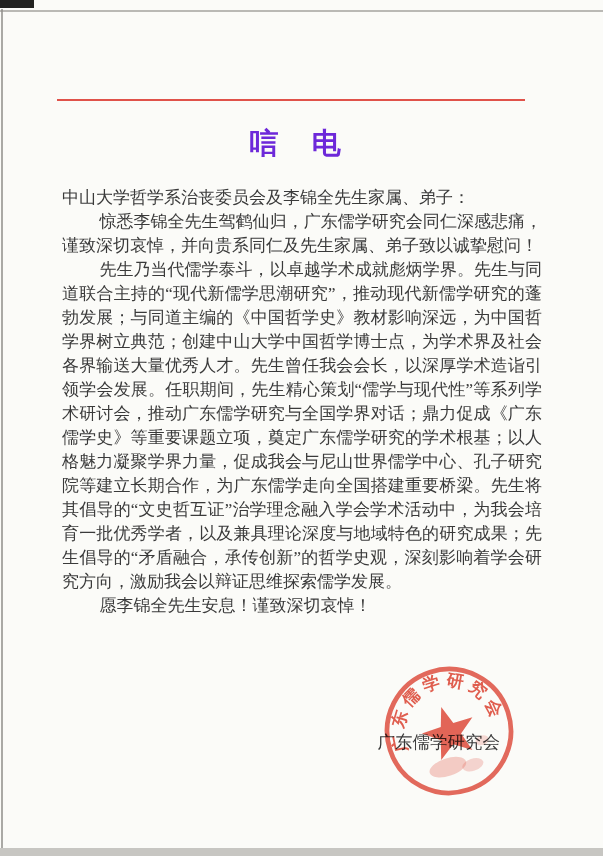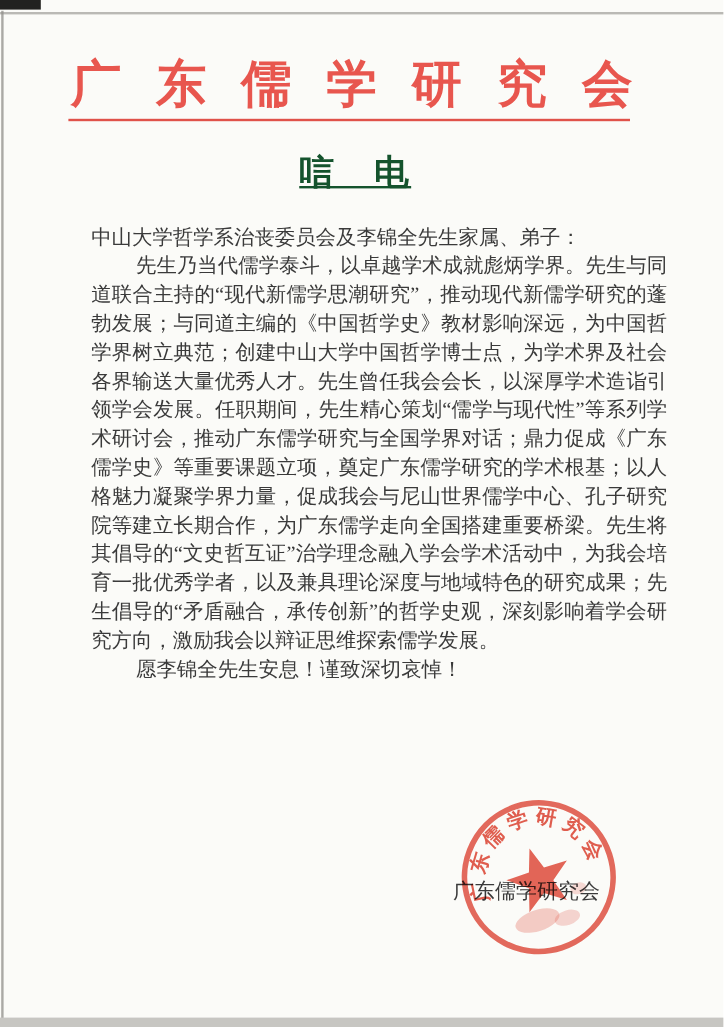--- a/index.html
+++ b/index.html
@@ -33,25 +33,25 @@
     text-align:justify;text-align-last:justify;
     white-space:nowrap;
   }
   .org-underline{
     position:absolute;left:57px;top:99px;width:468px;height:2px;
     background:var(--underline-red);
   }
   .letter-title{
     position:absolute;left:56px;top:124px;width:480px;
     text-align:center;font-size:29px;font-weight:bold;
-    color:#14532d;word-spacing:22px;letter-spacing:2px;text-decoration:underline;
+    color:#6d28d9;word-spacing:22px;letter-spacing:2px;
   }
   
   .letter-body{
-    position:absolute;left:76px;top:186px;width:480px;
+    position:absolute;left:62px;top:186px;width:480px;
     font-size:17px;line-height:24px;color:var(--text);
     text-align:justify;
   }
   .letter-body p{margin:0;text-indent:2.2em;}
   .letter-body p.salutation{text-indent:0;}
   
   .sign-block{
     position:absolute;right:103px;top:729px;
     text-align:right;font-size:17.5px;line-height:26px;
     color:var(--text);
@@ -66,27 +66,27 @@
 </head>
 <body>
 
 <div class="page">
 
   <div class="scan-mark-topleft"></div>
   <div class="scan-line-top"></div>
   <div class="scan-line-left"></div>
   <div class="scan-strip-bottom"></div>
 
-  <div class="org-header">广 东 儒 学 研 究 会</div>
   <div class="org-underline"></div>
 
   <div class="letter-title">唁 电</div>
 
   <div class="letter-body">
     <p class="salutation">中山大学哲学系治丧委员会及李锦全先生家属、弟子：</p>
+    <p>惊悉李锦全先生驾鹤仙归，广东儒学研究会同仁深感悲痛，谨致深切哀悼，并向贵系同仁及先生家属、弟子致以诚挚慰问！</p>
     <p>先生乃当代儒学泰斗，以卓越学术成就彪炳学界。先生与同道联合主持的“现代新儒学思潮研究”，推动现代新儒学研究的蓬勃发展；与同道主编的《中国哲学史》教材影响深远，为中国哲学界树立典范；创建中山大学中国哲学博士点，为学术界及社会各界输送大量优秀人才。先生曾任我会会长，以深厚学术造诣引领学会发展。任职期间，先生精心策划“儒学与现代性”等系列学术研讨会，推动广东儒学研究与全国学界对话；鼎力促成《广东儒学史》等重要课题立项，奠定广东儒学研究的学术根基；以人格魅力凝聚学界力量，促成我会与尼山世界儒学中心、孔子研究院等建立长期合作，为广东儒学走向全国搭建重要桥梁。先生将其倡导的“文史哲互证”治学理念融入学会学术活动中，为我会培育一批优秀学者，以及兼具理论深度与地域特色的研究成果；先生倡导的“矛盾融合，承传创新”的哲学史观，深刻影响着学会研究方向，激励我会以辩证思维探索儒学发展。</p>
     <p>愿李锦全先生安息！谨致深切哀悼！</p>
   </div>
 
   <div class="sign-block">
     <div>广东儒学研究会</div>
   </div>
 
   <svg class="seal" viewBox="0 0 200 200" aria-hidden="true">
     <defs>

